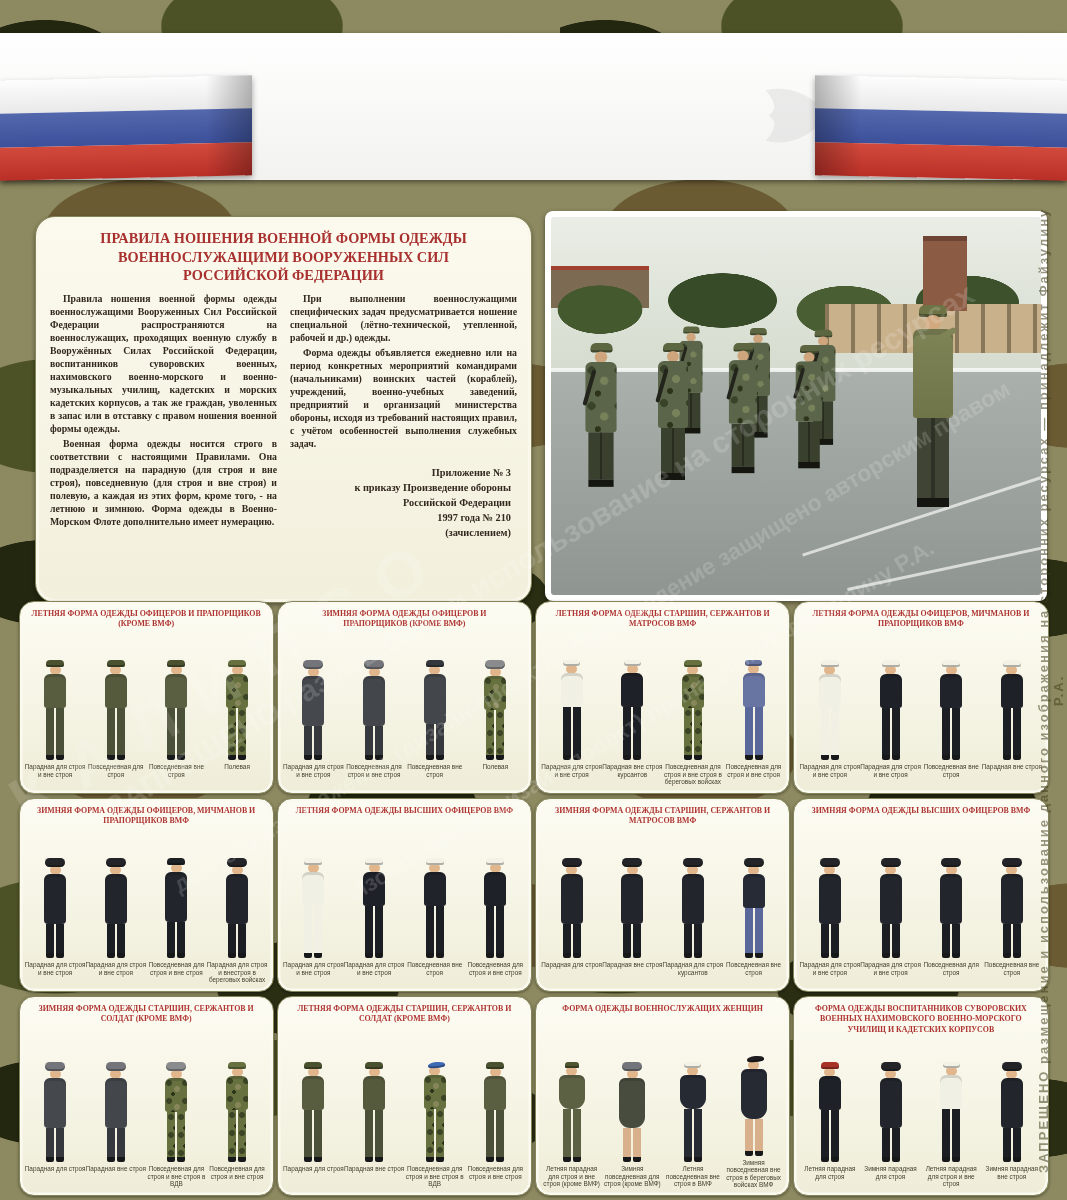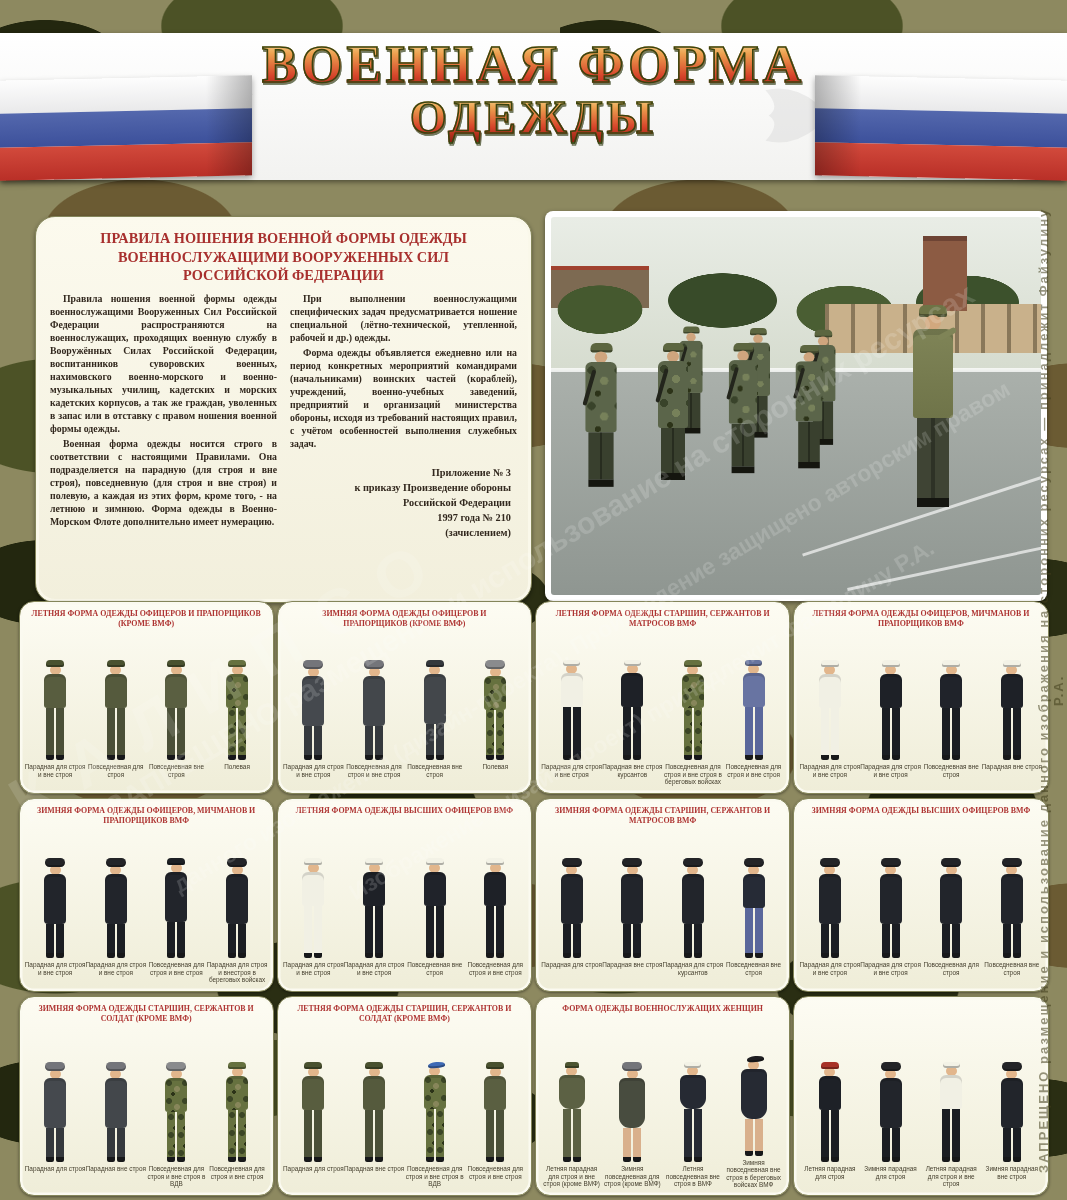--- a/index.html
+++ b/index.html
@@ -131,24 +131,20 @@
 
   <div class="banner">
     <svg class="fish" style="left:110px;top:40px;width:160px;height:90px;" viewBox="0 0 100 60">
       <path d="M10 30 Q35 5 60 22 Q75 10 92 14 Q82 25 90 30 Q82 35 92 46 Q75 50 60 38 Q35 55 10 30 Z" fill="#d7d7d7"></path>
       <circle cx="23" cy="28" r="3" fill="#bdbdbd"></circle>
     </svg>
     <svg class="fish" style="right:150px;top:35px;width:170px;height:95px;transform:scaleX(-1);" viewBox="0 0 100 60">
       <path d="M10 30 Q35 5 60 22 Q75 10 92 14 Q82 25 90 30 Q82 35 92 46 Q75 50 60 38 Q35 55 10 30 Z" fill="#d9d9d9"></path>
       <circle cx="23" cy="28" r="3" fill="#bfbfbf"></circle>
     </svg>
-    <div class="banner-title">
-      <span class="title-line l1">ВОЕННАЯ ФОРМА</span>
-      <span class="title-line l2">ОДЕЖДЫ</span>
-    </div>
     <div class="flag left">
       <div class="stripe white"></div>
         <div class="stripe blue"></div>
         <div class="stripe red"></div>
     </div>
     <div class="flag right">
       <div class="stripe white"></div>
         <div class="stripe blue"></div>
         <div class="stripe red"></div>
     </div>
@@ -828,20 +824,21 @@
       <div class="legs">
                 <div class="leg" style="background: rgb(217, 176, 140);"></div>
                 <div class="leg" style="background: rgb(217, 176, 140);"></div>
               </div>
     </div>
     <div class="fig-label">Зимняя повседневная вне строя в береговых войсках ВМФ</div>
   </div>
         </div>
   </section>
       <section class="upanel">
+    <h3 class="upanel-header">ФОРМА ОДЕЖДЫ ВОСПИТАННИКОВ СУВОРОВСКИХ ВОЕННЫХ НАХИМОВСКОГО ВОЕННО-МОРСКОГО УЧИЛИЩ И КАДЕТСКИХ КОРПУСОВ</h3>
     <div class="figures">
           <div class="figure">
     <div class="fig-art">
       <div class="cap peaked" style="background: rgb(168, 50, 40);"></div>
       <div class="head"></div>
       <div class="torso" style="background: rgb(30, 33, 39);"></div>
       <div class="legs">
                 <div class="leg" style="background: rgb(27, 30, 35);"></div>
                 <div class="leg" style="background: rgb(27, 30, 35);"></div>
               </div>

